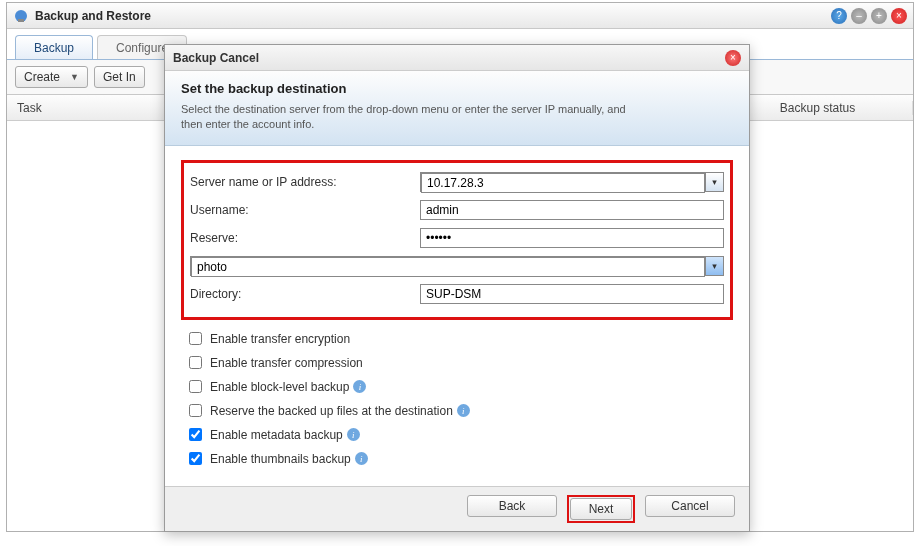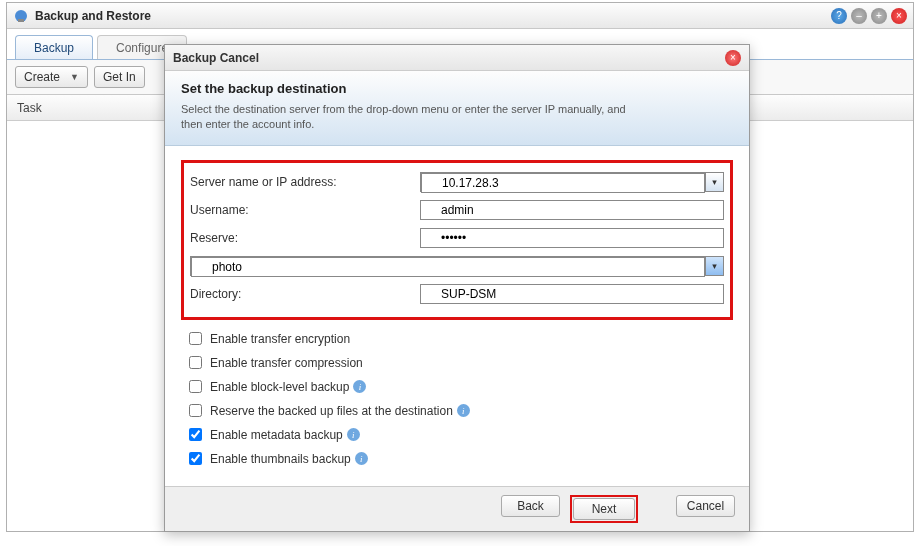--- a/index.html
+++ b/index.html
@@ -146,21 +146,21 @@
 }
 .form-row label {
   width: 230px;
   color: #333;
 }
 .form-row .field { flex: 1; display: flex; }
 .field input[type=text], .field input[type=password] {
   flex: 1;
   border: 1px solid #888;
   height: 20px;
-  padding: 0 20px;
+  padding: 0 5px;
   font-family: inherit;
   font-size: 12px;
 }
 .combo {
   flex: 1; display: flex; border: 1px solid #888; height: 20px;
 }
 .combo input { border: none; flex: 1; padding: 0 5px; font-family: inherit; font-size: 12px; }
 .combo .caret-btn {
   width: 18px;
   background: linear-gradient(#fff,#d6e4f2);
@@ -183,21 +183,21 @@
   margin-left: 4px; font-style: italic; font-family: serif;
 }
 .modal-footer {
   background: #efefef;
   border-top: 1px solid #ccc;
   padding: 8px 14px;
   display: flex;
   justify-content: flex-end;
   gap: 10px;
 }
-.modal-footer .btn { width: 59px; justify-content: center; margin-left: 28px; }
+.modal-footer .btn { width: 90px; justify-content: center; }
 .highlight-next {
   border: 2px solid #d11 !important;
   padding: 0;
 }
 .highlight-next .btn {
   border: 1px solid #aaa;
   margin: 1px;
   width: 62px;
 }
 .footer-wrap { display:inline-flex; }
@@ -233,20 +233,21 @@
       <span class="caret">▼</span>
     </div>
     <div class="btn">
       <span>Get In</span>
     </div>
   </div>
 
   <div class="table-header">
     <div class="col task">Task</div>
     <div class="col spacer"></div>
+    <div class="col status">Backup status</div>
   </div>
   <div class="table-body"></div>
 </div>
 
 <div class="modal">
   <div class="modal-titlebar">
     <span class="title">Backup Cancel</span>
     <span class="modal-close">×</span>
   </div>
   <div class="modal-header">

